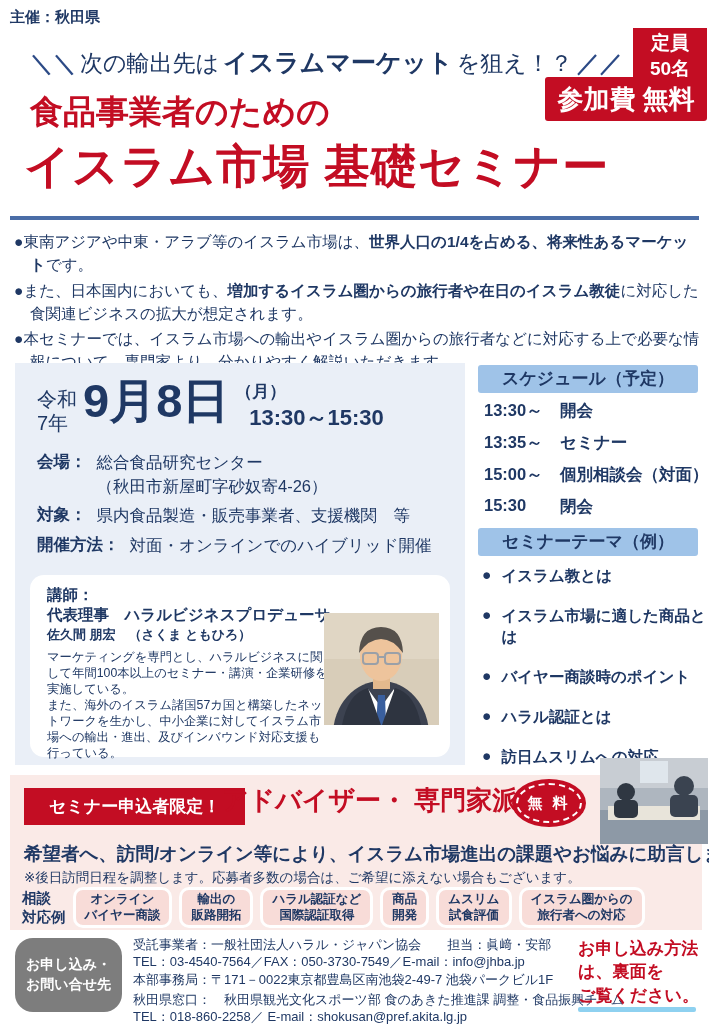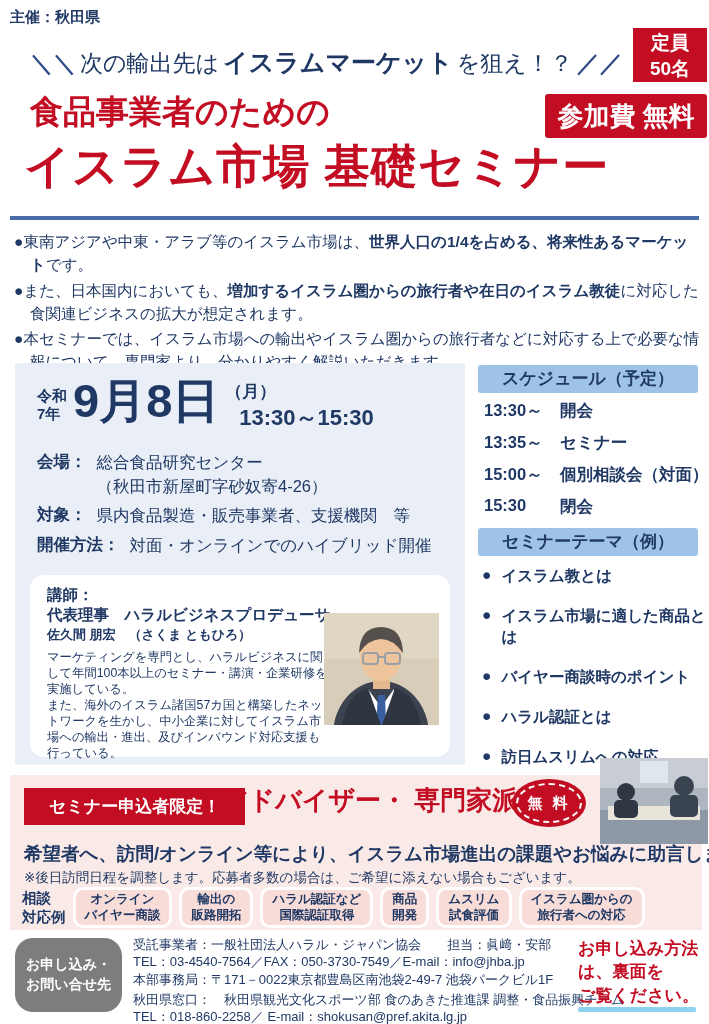--- a/index.html
+++ b/index.html
@@ -6,33 +6,33 @@
   .page{position:relative;width:709px;height:1024px;background:#fff;overflow:hidden;
         color:#1f3864;font-family:"Liberation Sans","DejaVu Sans",sans-serif;}
   
   .organizer{position:absolute;top:8px;left:10px;font-size:15px;font-weight:bold;}
   .tagline{position:absolute;top:46px;left:26px;font-size:23px;white-space:nowrap;color:#1f3864;}
   .tagline .tag-bold{font-weight:bold;font-size:25px;margin:0 4px;}
   .tagline .slash{font-weight:bold;color:#2c4a86;margin:0 4px;}
   .capacity-badge{position:absolute;top:28px;right:2px;width:74px;height:54px;background:#c30d23;
         border-radius:0;color:#fff;font-weight:bold;font-size:19px;text-align:center;
         line-height:1.35;padding-top:2px;box-sizing:border-box;}
-  .fee-badge{position:absolute;top:94px;right:2px;width:162px;height:44px;background:#c30d23;
+  .fee-badge{position:absolute;top:77px;right:2px;width:162px;height:44px;background:#c30d23;
         border-radius:3px;color:#fff;font-weight:bold;font-size:26px;text-align:center;line-height:44px;}
   .title1{position:absolute;top:90px;left:30px;color:#c30d23;font-size:33px;font-weight:bold;}
   .title2{position:absolute;top:136px;left:24px;color:#c30d23;font-size:46px;font-weight:bold;letter-spacing:1px;}
   .divider{position:absolute;top:216px;left:10px;width:689px;height:4px;background:#4a6da7;}
   
   .intro{position:absolute;top:230px;left:14px;width:690px;margin:0;padding:0;font-size:15.5px;line-height:1.5;}
   .intro li{list-style:none;text-indent:-16px;padding-left:16px;margin-bottom:2px;}
   .intro .b{font-weight:bold;}
   
   .info-box{position:absolute;top:363px;left:15px;width:450px;height:402px;background:#eaeff7;}
   .date-row{position:absolute;top:14px;left:22px;display:flex;align-items:flex-start;}
-  .era{font-size:15px;font-weight:bold;line-height:1.2;padding-top:10px;}
+  .era{font-size:20px;font-weight:normal;line-height:1.2;padding-top:10px;}
   .bigdate{font-size:47px;font-weight:bold;line-height:1;margin:0 6px;}
   .date-right{padding-top:3px;}
   .weekday{font-size:17px;font-weight:bold;}
   .time{font-size:22px;font-weight:bold;margin-left:14px;text-align:right;}
   .info-row{position:absolute;left:22px;font-size:16.5px;display:flex;}
   .info-lbl{font-weight:bold;margin-right:10px;white-space:nowrap;}
   .info-val{line-height:1.45;}
   .lect-card{position:absolute;top:212px;left:15px;width:420px;height:182px;background:#fff;border-radius:14px;}
   .lect-text{padding:10px 0 0 17px;line-height:1.32;}
   .lect-label,.lect-org,.lect-title{font-size:15.5px;font-weight:bold;white-space:nowrap;}

